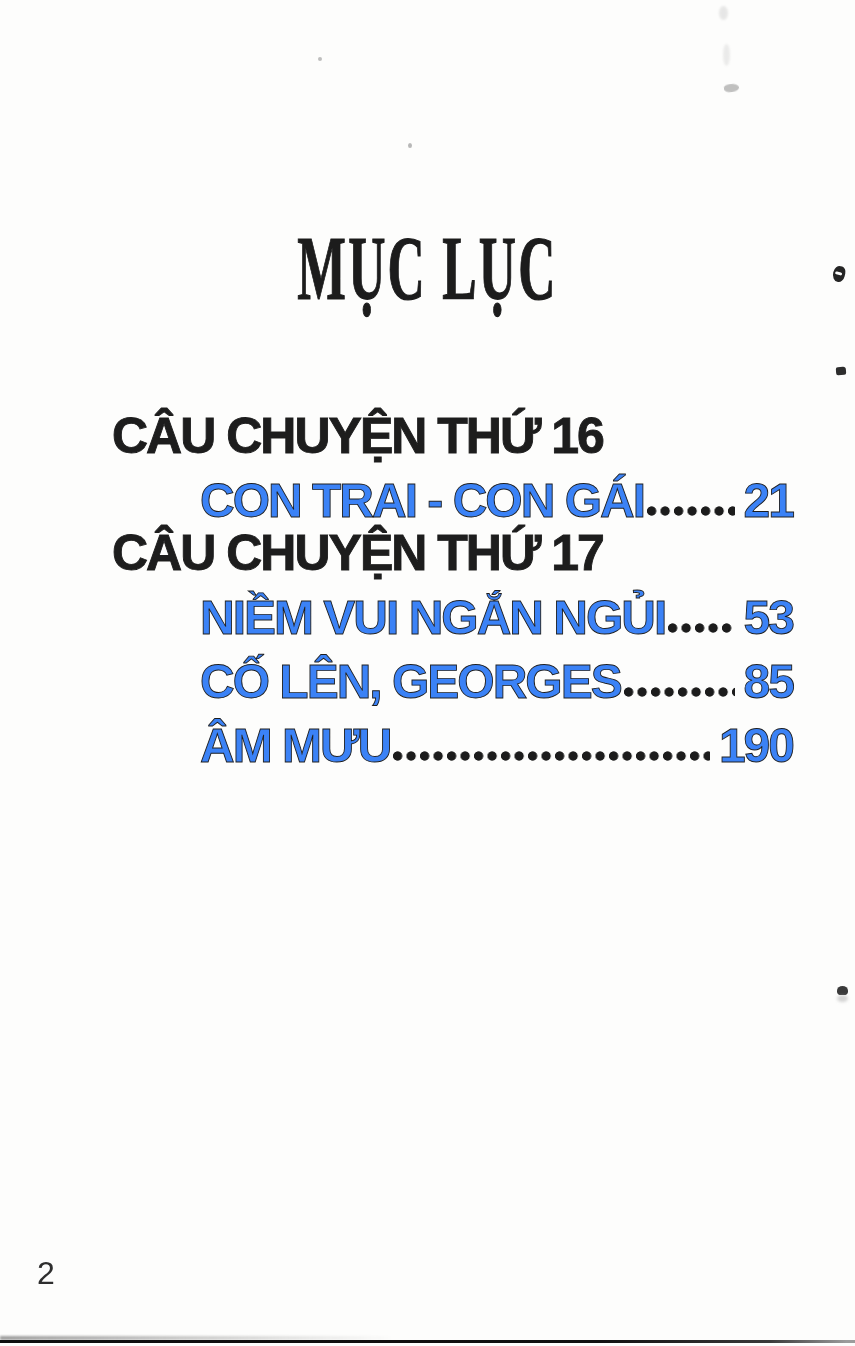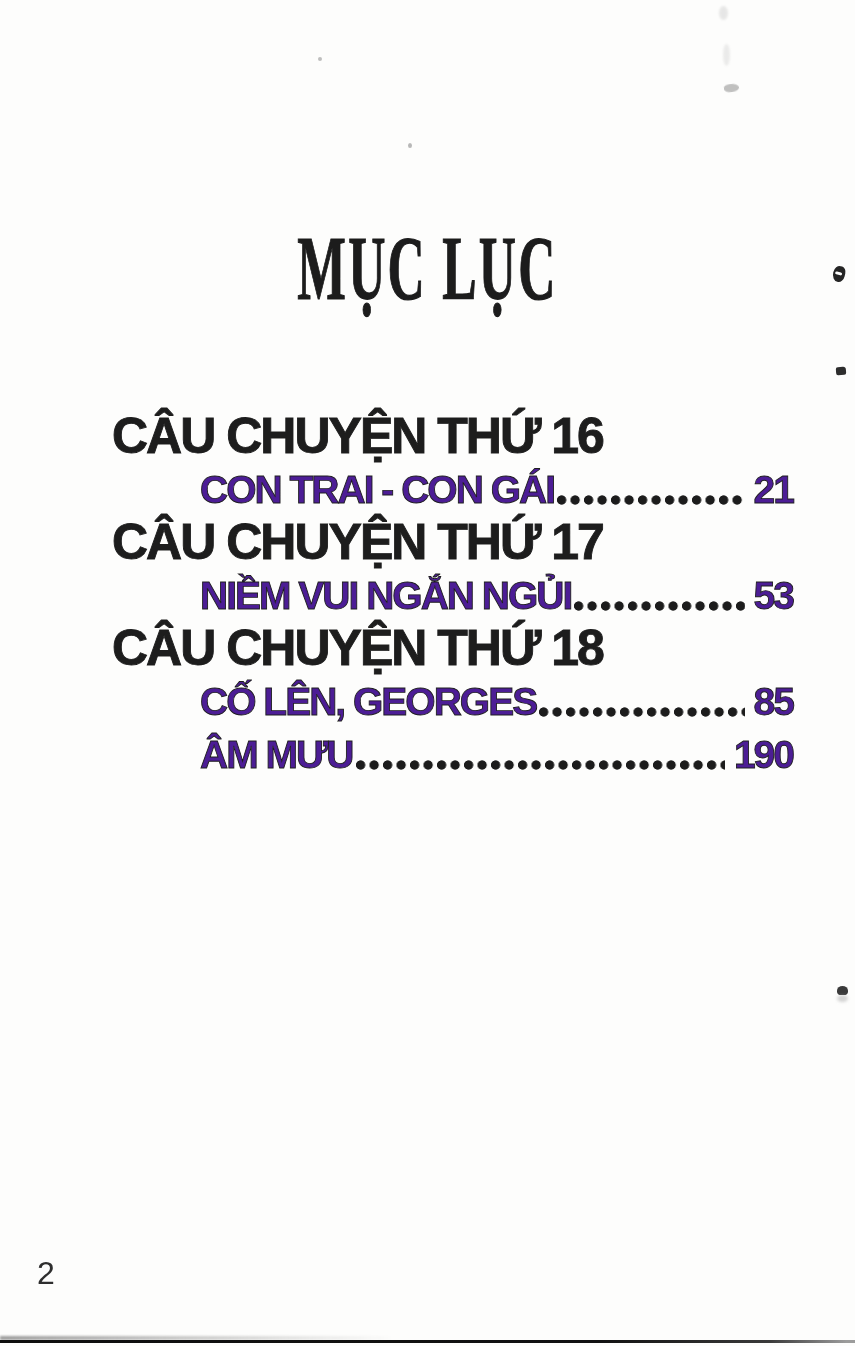--- a/index.html
+++ b/index.html
@@ -50,26 +50,27 @@
     -webkit-text-stroke: 0.9px #1d1d1d;
     white-space: nowrap;
   }
   .title-line {
     display: flex;
     align-items: stretch;
     padding-left: 88px;
     line-height: 53px;
   }
   .title-text, .page-num {
-    font-size: 39px;
+    font-size: 48px;
     font-weight: bold;
     letter-spacing: -2px;
-    color: #4c1d95;
+    color: #3b82f6;
     -webkit-text-stroke: 0.9px #1d1d1d;
     white-space: nowrap;
+    margin-top: 11px;
   }
   .dots {
     flex: 1 1 auto;
     align-self: flex-end;
     height: 10px;
     margin: 0 9px 11px 3px;
     background-image: radial-gradient(circle at 4.6px 5px, #1c1c1c 4.3px, rgba(0,0,0,0) 5px);
     background-size: 13.5px 10px;
     background-repeat: repeat-x;
     background-position: left center;
@@ -135,21 +136,20 @@
   <div class="toc-entry">
     <div class="chapter-line">CÂU CHUYỆN THỨ 17</div>
     <div class="title-line">
       <span class="title-text">NIỀM VUI NGẮN NGỦI</span>
       <span class="dots"></span>
       <span class="page-num">53</span>
     </div>
   </div>
 
   <div class="toc-entry">
-    <div class="chapter-line">CÂU CHUYỆN THỨ 18</div>
     <div class="title-line">
       <span class="title-text">CỐ LÊN, GEORGES</span>
       <span class="dots"></span>
       <span class="page-num">85</span>
     </div>
   </div>
 
   <div class="toc-entry">
     <div class="title-line">
       <span class="title-text">ÂM MƯU</span>

